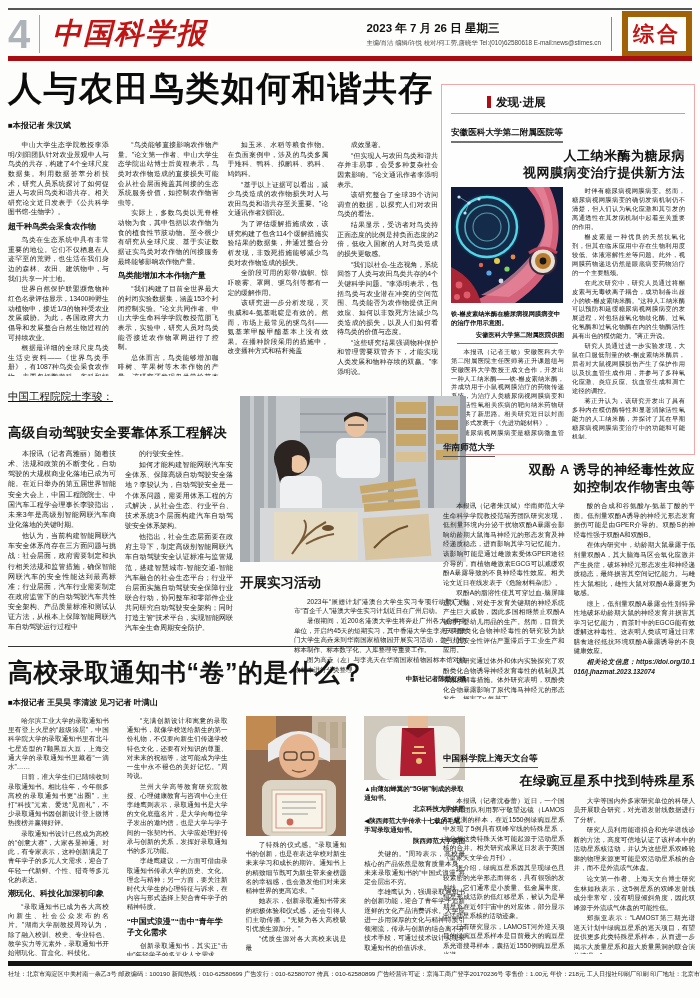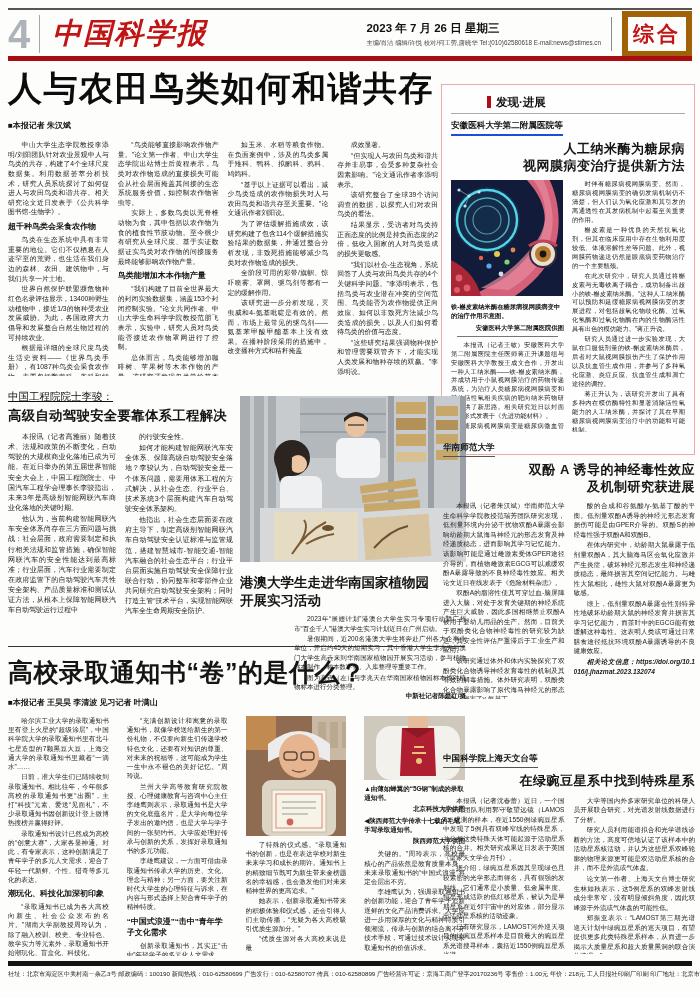--- a/index.html
+++ b/index.html
@@ -29,33 +29,33 @@
   .h16{font-size:13px;font-weight:700;line-height:1.28;letter-spacing:0.5px;text-align:right;}
   
   .lead{position:absolute;left:8px;top:66px;width:430px;}
   .lead-h{font-size:34px;font-weight:900;letter-spacing:1.5px;white-space:nowrap;color:#0c0c0c;}
   .byline{font-size:8px;font-weight:bold;margin-top:8px;}
   .lead .cols{margin-top:9px;height:236px;}
   .lead .bp{font-size:6.8px;line-height:1.42;}
   
   .disc{position:absolute;left:441px;top:84px;width:254px;height:371px;border:1.5px solid #efa9a9;
         background:#fffefe;padding:7px 9px;box-sizing:border-box;overflow:hidden;}
-  .dsec{border-bottom:1px solid #aaa;padding-bottom:3px;padding-left:36px;}
+  .dsec{border-bottom:1px solid #aaa;padding-bottom:3px;margin-bottom:7px;padding-left:36px;}
   .dsec span{border-left:4px solid #b00d12;padding-left:5px;font-size:11.5px;font-weight:bold;color:#111;}
-  .dovl{display:inline-block;font-size:8.6px;font-weight:bold;border-bottom:2px solid #1d4ed8;padding-bottom:2px;margin-bottom:5px;}
+  .dovl{display:inline-block;font-size:8.6px;font-weight:bold;border-bottom:2px solid #737373;padding-bottom:2px;margin-bottom:5px;}
   .dcols{display:flex;gap:8px;margin-top:6px;height:252px;overflow:hidden;}
   .dcol{flex:1;overflow:hidden;}
   .dcol .bp{font-size:6.3px;line-height:1.42;}
   .cap{font-size:6.3px;font-weight:bold;line-height:1.4;margin-top:3px;word-break:break-all;}
   .capr{text-align:right;}
   .capline{border-bottom:1px solid #777;margin:3px 6px 4px;}
   
   .lijun{position:absolute;left:8px;top:390px;width:225px;}
   .kick{font-size:10.5px;color:#111;text-decoration:underline;}
-  .lj-h{font-size:13.4px;font-weight:900;margin-top:3px;letter-spacing:0.3px;}
+  .lj-h{font-size:13.4px;font-weight:900;margin-top:20px;letter-spacing:0.3px;}
   .lijun .cols{margin-top:7px;height:186px;}
   
   .herb{position:absolute;left:240px;top:396px;width:226px;}
   .ht{font-size:13.5px;font-weight:bold;line-height:1.3;margin-top:8px;}
   .hcap{margin-top:5px;padding-left:54px;}
   .hcap .bp{font-size:6.5px;}
   .hcredit{font-size:6.5px;font-weight:bold;text-align:right;}
   
   .bis{position:absolute;left:443px;top:436px;width:252px;}
   .bis .cols{margin-top:6px;height:198px;}
@@ -255,36 +255,35 @@
       <ellipse cx="88" cy="132" rx="6" ry="3" fill="#6b4f2e"></ellipse>
       <rect x="124" y="120" width="66" height="42" fill="#d9c4a0" transform="rotate(-4 157 141)"></rect>
       <path d="M134 152 Q150 134 168 130" stroke="#6b4f2e" stroke-width="2" fill="none"></path>
       <g fill="#c8a76b">
           <rect x="120" y="86" width="56" height="8" transform="rotate(-8 148 90)"></rect>
           <rect x="122" y="96" width="56" height="8" transform="rotate(-6 150 100)"></rect>
           <rect x="124" y="106" width="56" height="8" transform="rotate(-4 152 110)"></rect>
         </g>
     </svg>
     <div class="ht">
-      <div>港澳大学生走进华南国家植物园</div>
       <div>开展实习活动</div>
     </div>
     <div class="hcap">
       <p class="bp">2023年“展翅计划”港澳台大学生实习专项行动暨广州市“百企千人”港澳大学生实习计划近日在广州启动。</p>
       <p class="bp">暑假期间，近200名港澳大学生将奔赴广州各大企事业单位，开启约45天的短期实习，其中香港大学生李兆天与澳门大学生高垚来到华南国家植物园开展实习活动，参与植物标本制作、标本数字化、入库整理等重要工作。</p>
       <p class="bp">图为高垚（左）与李兆天在华南国家植物园标本馆对植物标本进行分类整理。</p>
       <div class="hcredit">中新社记者陈楚红/摄</div>
     </div>
   </div>
 
   <div class="bis">
     <span class="ovl">华南师范大学</span>
     <div class="h16">
       <div>双酚 A 诱导的神经毒性效应</div>
-      <div>及机制研究获进展</div>
+      <div>如控制农作物害虫等</div>
     </div>
     <div class="cols">
       <div class="col">
         <p class="bp">本报讯（记者朱汉斌）华南师范大学生命科学学院教授范瑞芳团队研究发现，低剂量环境内分泌干扰物双酚A暴露会影响幼龄期大鼠海马神经元的形态发育及神经递质稳态，进而影响其学习记忆能力。该影响可能是通过雌激素受体GPER途径介导的，而植物雌激素EGCG可以减缓双酚A暴露导致的不良神经毒性效应。相关论文近日在线发表于《危险材料杂志》。</p>
         <p class="bp">双酚A的脂溶性使其可穿过血-脑屏障进入大脑，对处于发育关键期的神经系统产生巨大威胁，因此多国相继禁止双酚A被用于婴幼儿用品的生产。然而，目前关于双酚类化合物神经毒性的研究较为缺乏，其安全性评估严重滞后于工业生产和应用。</p>
         <p class="bp">该研究通过体外和体内实验探究了双酚类化合物诱导神经发育毒性的机制及其有效的解毒措施。体外研究表明，双酚类化合物暴露影响了原代海马神经元的形态发生，损害了γ-氨基丁</p>
       </div>
       <div class="col">
         <p class="bp">酸的合成和谷氨酸/γ-氨基丁酸的平衡。低剂量双酚A诱导的神经元形态发育损伤可能是由GPER介导的。双酚S的神经毒性强于双酚A和双酚B。</p>
         <p class="bp">在体内研究中，幼龄期大鼠暴露于低剂量双酚A，其大脑海马区会氧化应激并产生炎症，破坏神经元形态发生和神经递质稳态，最终损害其空间记忆能力。与雌性大鼠相比，雄性大鼠对双酚A暴露更为敏感。</p>

